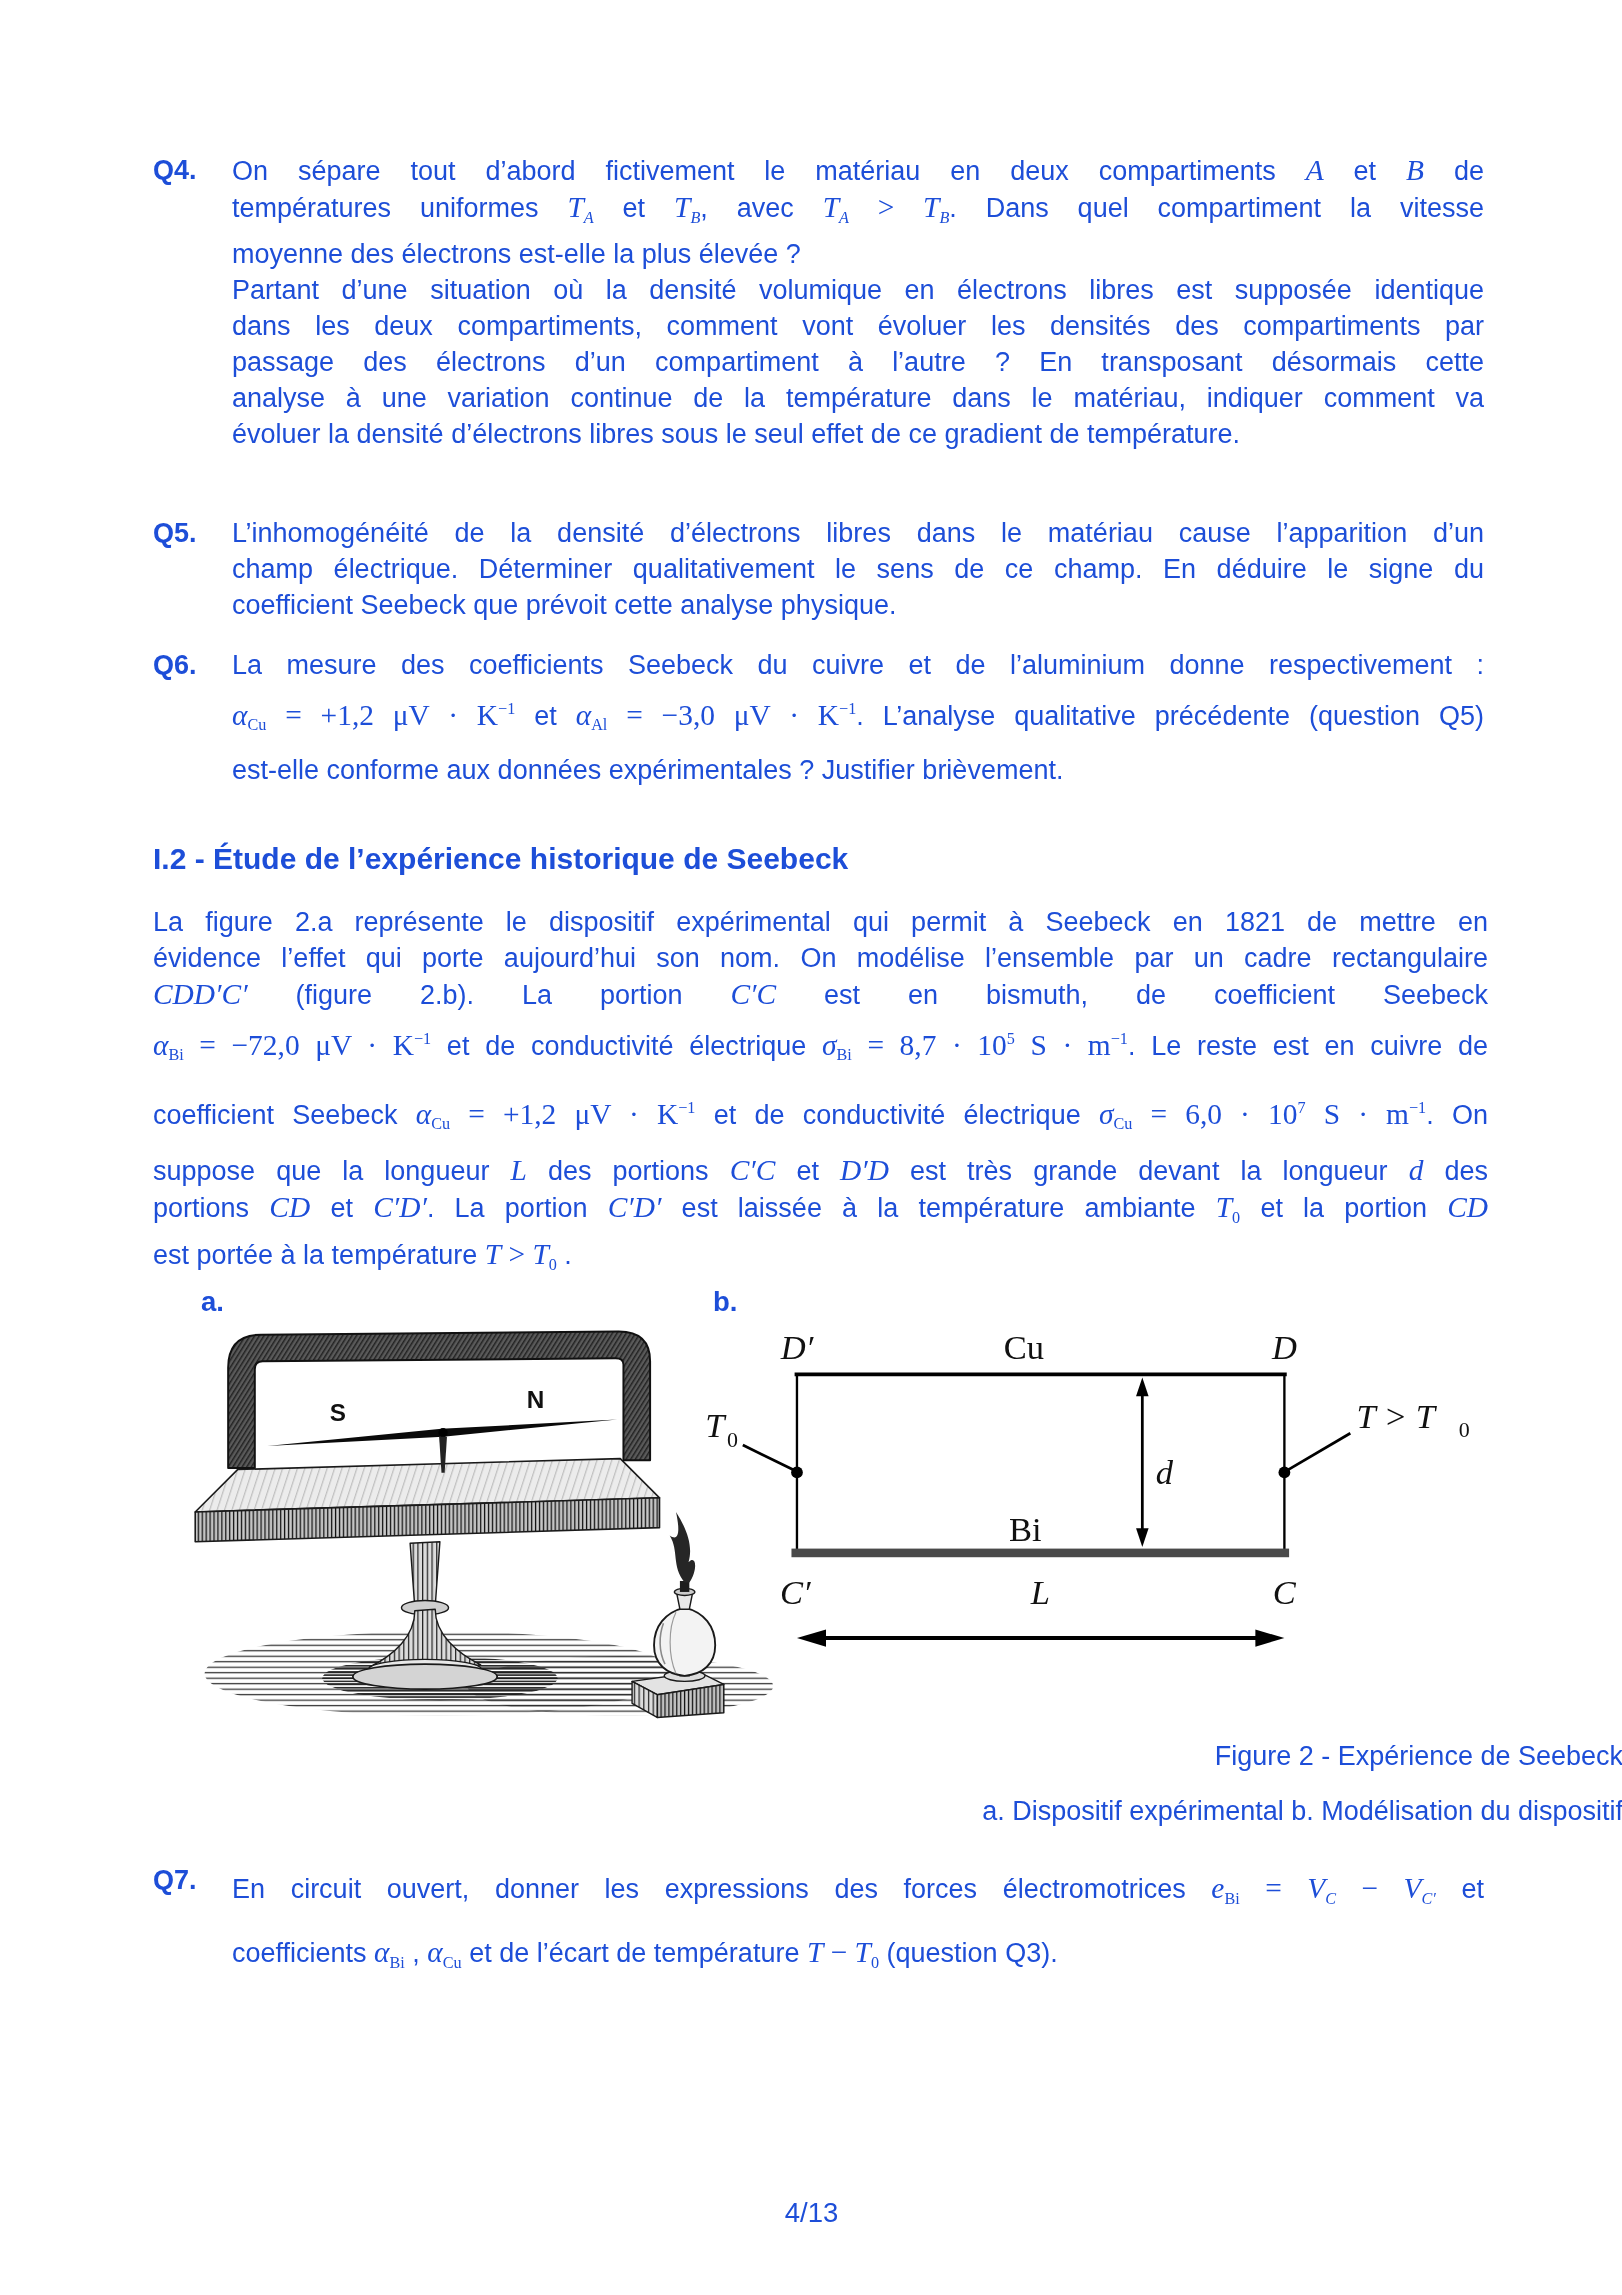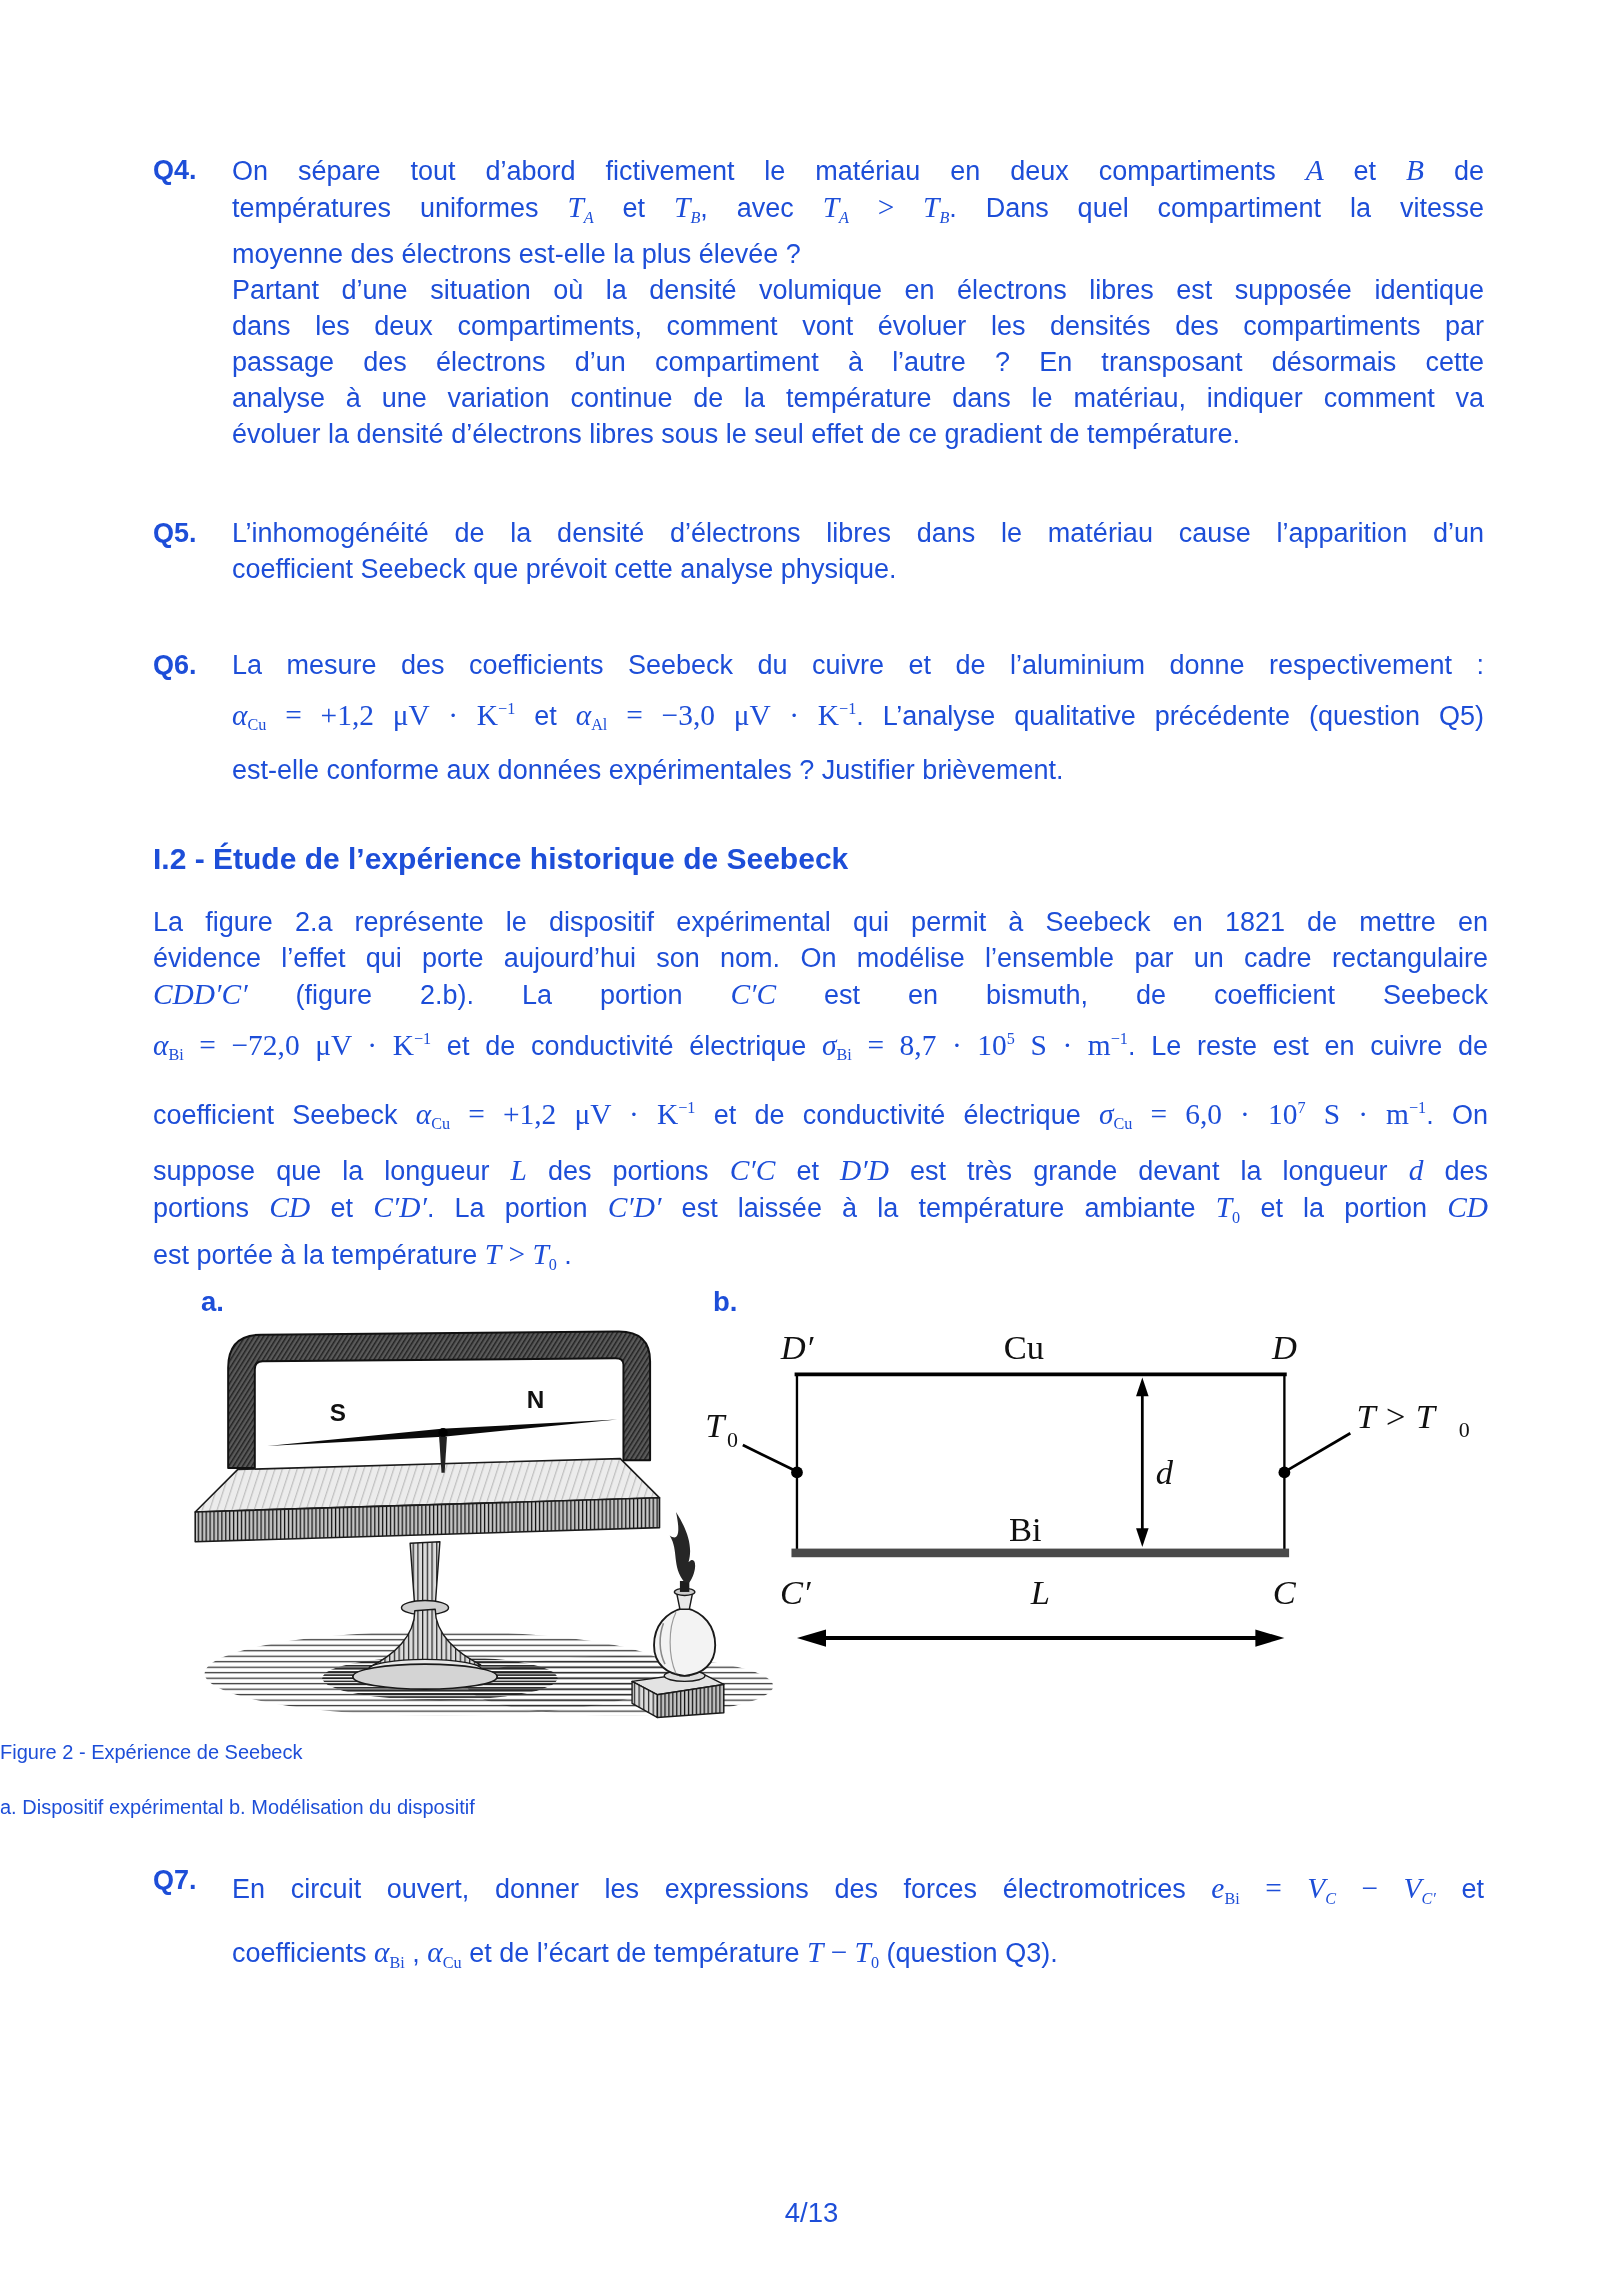--- a/index.html
+++ b/index.html
@@ -17,21 +17,21 @@
   .i{font-family:"Liberation Serif",serif;font-style:italic;font-size:1.09em;}
   .r{font-family:"Liberation Serif",serif;font-size:1.09em;}
   .sub{font-size:0.60em;vertical-align:-0.35em;}
   .sup{font-size:0.60em;vertical-align:0.65em;}
   .b{font-weight:normal;}
 
   .heading{position:absolute;left:153px;top:842px;font-size:30px;font-weight:bold;}
   .intro{position:absolute;left:153px;top:904px;width:1335px;font-size:27px;line-height:36px;}
 
   .figlabel{position:absolute;font-size:27.5px;font-weight:bold;}
-  .caption{position:absolute;left:0;width:1623px;text-align:left;font-size:20px;}
+  .caption{position:absolute;left:0;width:1623px;text-align:right;font-size:27px;}
   .footer{position:absolute;left:0;width:1623px;top:2197px;text-align:center;
           font-size:27.5px;font-weight:normal;}
 
   svg{position:absolute;}
   .sv-it{font-family:"Liberation Serif",serif;font-style:italic;font-size:44px;fill:#111;}
   .sv-ro{font-family:"Liberation Serif",serif;font-size:44px;fill:#111;}
   .sv-sub{font-family:"Liberation Serif",serif;font-size:28px;fill:#111;}
   .sv-sn{font-family:"Liberation Sans",sans-serif;font-weight:bold;font-size:31px;fill:#111;}
 </style>
 </head>
@@ -50,20 +50,21 @@
         <div class="line"><span>passage des électrons d’un compartiment à l’autre ? En transposant désormais cette</span></div>
         <div class="line"><span>analyse à une variation continue de la température dans le matériau, indiquer comment va</span></div>
         <div class="line last"><span>évoluer la densité d’électrons libres sous le seul effet de ce gradient de température.</span></div>
       </div>
   </div>
 
   <div class="q" style="top:515px">
     <div class="qlabel">Q5.</div>
     <div class="qbody">
         <div class="line"><span>L’inhomogénéité de la densité d’électrons libres dans le matériau cause l’apparition d’un</span></div>
+        <div class="line"><span>champ électrique. Déterminer qualitativement le sens de ce champ. En déduire le signe du</span></div>
         <div class="line last"><span>coefficient Seebeck que prévoit cette analyse physique.</span></div>
       </div>
   </div>
 
   <div class="q" style="top:647px">
     <div class="qlabel">Q6.</div>
     <div class="qbody">
         <div class="line"><span>La mesure des coefficients Seebeck du cuivre et de l’aluminium donne respectivement :</span></div>
         <div class="line f"><span class="i">α</span><span class="r sub">Cu</span><span class="r"> = +1,2 μV · K</span><span class="r sup">−1</span><span> et </span><span class="i">α</span><span class="r sub">Al</span><span class="r"> = −3,0 μV · K</span><span class="r sup">−1</span><span>. L’analyse qualitative précédente (question </span><span class="b">Q5</span><span>)</span></div>
         <div class="line last"><span>est-elle conforme aux données expérimentales ? Justifier brièvement.</span></div>

